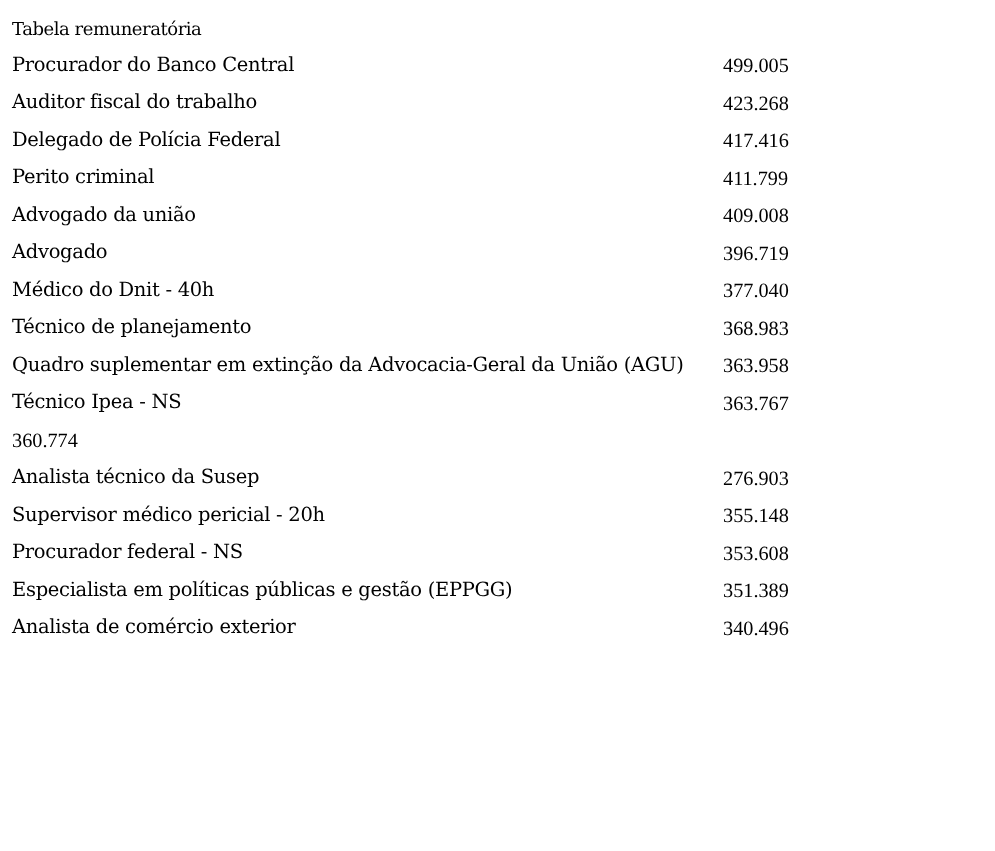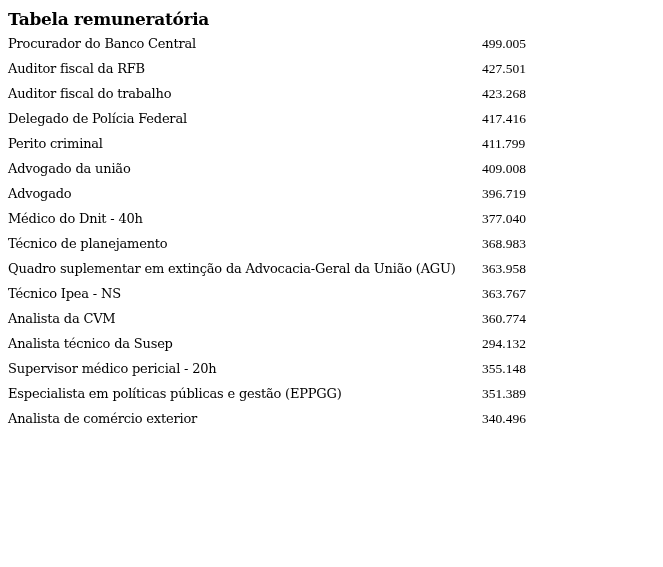--- a/index.html
+++ b/index.html
@@ -33,40 +33,36 @@
       letter-spacing: -0.2px;
     }
     .cell-value {
       font-family: Liberation Serif, serif;
       font-size: 13.5px;
       white-space: nowrap;
     }
     .header .cell-name,
     .header .cell-value {
       font-family: "DejaVu Serif", "Liberation Serif", serif;
-      font-weight: bold;
-      font-size: 17px;
+      font-weight: normal;
+      font-size: 12px;
       letter-spacing: -0.3px;
     }
   </style>
 </head>
 <body>
 
 <div class="table">
   <div class="row header">
     <div class="cell-name">Tabela remuneratória</div>
   </div>
 
   <div class="row">
     <div class="cell-name">Procurador do Banco Central</div>
     <div class="cell-value">499.005</div>
-  </div>
-  <div class="row">
-    <div class="cell-name">Auditor fiscal da RFB</div>
-    <div class="cell-value">427.501</div>
   </div>
   <div class="row">
     <div class="cell-name">Auditor fiscal do trabalho</div>
     <div class="cell-value">423.268</div>
   </div>
   <div class="row">
     <div class="cell-name">Delegado de Polícia Federal</div>
     <div class="cell-value">417.416</div>
   </div>
   <div class="row">
@@ -91,30 +87,33 @@
   </div>
   <div class="row">
     <div class="cell-name">Quadro suplementar em extinção da Advocacia-Geral da União (AGU)</div>
     <div class="cell-value">363.958</div>
   </div>
   <div class="row">
     <div class="cell-name">Técnico Ipea - NS</div>
     <div class="cell-value">363.767</div>
   </div>
   <div class="row">
-    <div class="cell-name">Analista da CVM</div>
     <div class="cell-value">360.774</div>
   </div>
   <div class="row">
     <div class="cell-name">Analista técnico da Susep</div>
-    <div class="cell-value">294.132</div>
+    <div class="cell-value">276.903</div>
   </div>
   <div class="row">
     <div class="cell-name">Supervisor médico pericial - 20h</div>
     <div class="cell-value">355.148</div>
+  </div>
+  <div class="row">
+    <div class="cell-name">Procurador federal - NS</div>
+    <div class="cell-value">353.608</div>
   </div>
   <div class="row">
     <div class="cell-name">Especialista em políticas públicas e gestão (EPPGG)</div>
     <div class="cell-value">351.389</div>
   </div>
   <div class="row">
     <div class="cell-name">Analista de comércio exterior</div>
     <div class="cell-value">340.496</div>
   </div>
 </div>

